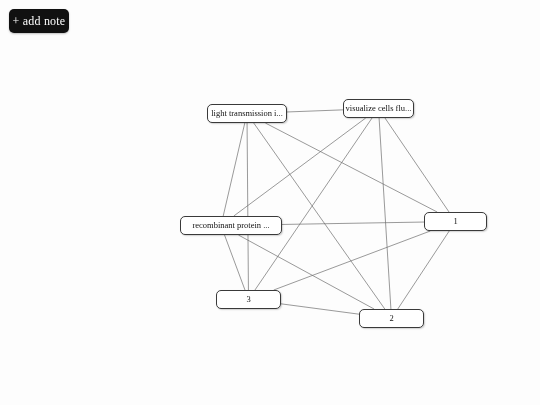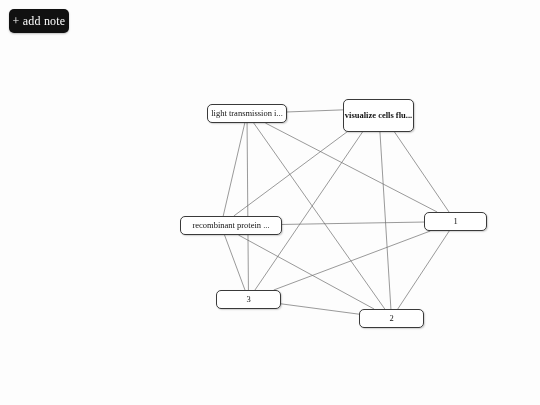--- a/index.html
+++ b/index.html
@@ -97,21 +97,21 @@
       <line x1="238.41666666666666" y1="235" x2="374.0833333333333" y2="309" class="graph-edge" stroke="#6f6f6f"></line>
       <line x1="430.28846153846155" y1="231" x2="273.71153846153845" y2="290" class="graph-edge" stroke="#6f6f6f"></line>
       <line x1="449.2319587628866" y1="231" x2="397.7680412371134" y2="309" class="graph-edge" stroke="#6f6f6f"></line>
       <line x1="281" y1="303.8181818181818" x2="359" y2="314.1818181818182" class="graph-edge" stroke="#6f6f6f"></line>
     </svg>
 
   <div id="nodes-layer">
       <div class="graph-node" style="left: 207px; top: 104px; width: 80px; height: 19px; background: rgb(255, 255, 255); border-color: rgb(58, 58, 58);">
         <span class="node-label">light transmission i...</span>
       </div>
-      <div class="graph-node" style="left: 343px; top: 99px; width: 71px; height: 33px; background: rgb(255, 255, 255); border-color: rgb(58, 58, 58); font-weight: bold;">
+      <div class="graph-node" style="left: 343px; top: 99px; width: 71px; height: 19px; background: rgb(255, 255, 255); border-color: rgb(58, 58, 58);">
         <span class="node-label">visualize cells flu...</span>
       </div>
       <div class="graph-node" style="left: 180px; top: 216px; width: 102px; height: 19px; background: rgb(255, 255, 255); border-color: rgb(58, 58, 58);">
         <span class="node-label">recombinant protein ...</span>
       </div>
       <div class="graph-node" style="left: 424px; top: 212px; width: 63px; height: 19px; background: rgb(255, 255, 255); border-color: rgb(58, 58, 58);">
         <span class="node-label">1</span>
       </div>
       <div class="graph-node" style="left: 216px; top: 290px; width: 65px; height: 19px; background: rgb(255, 255, 255); border-color: rgb(58, 58, 58);">
         <span class="node-label">3</span>

